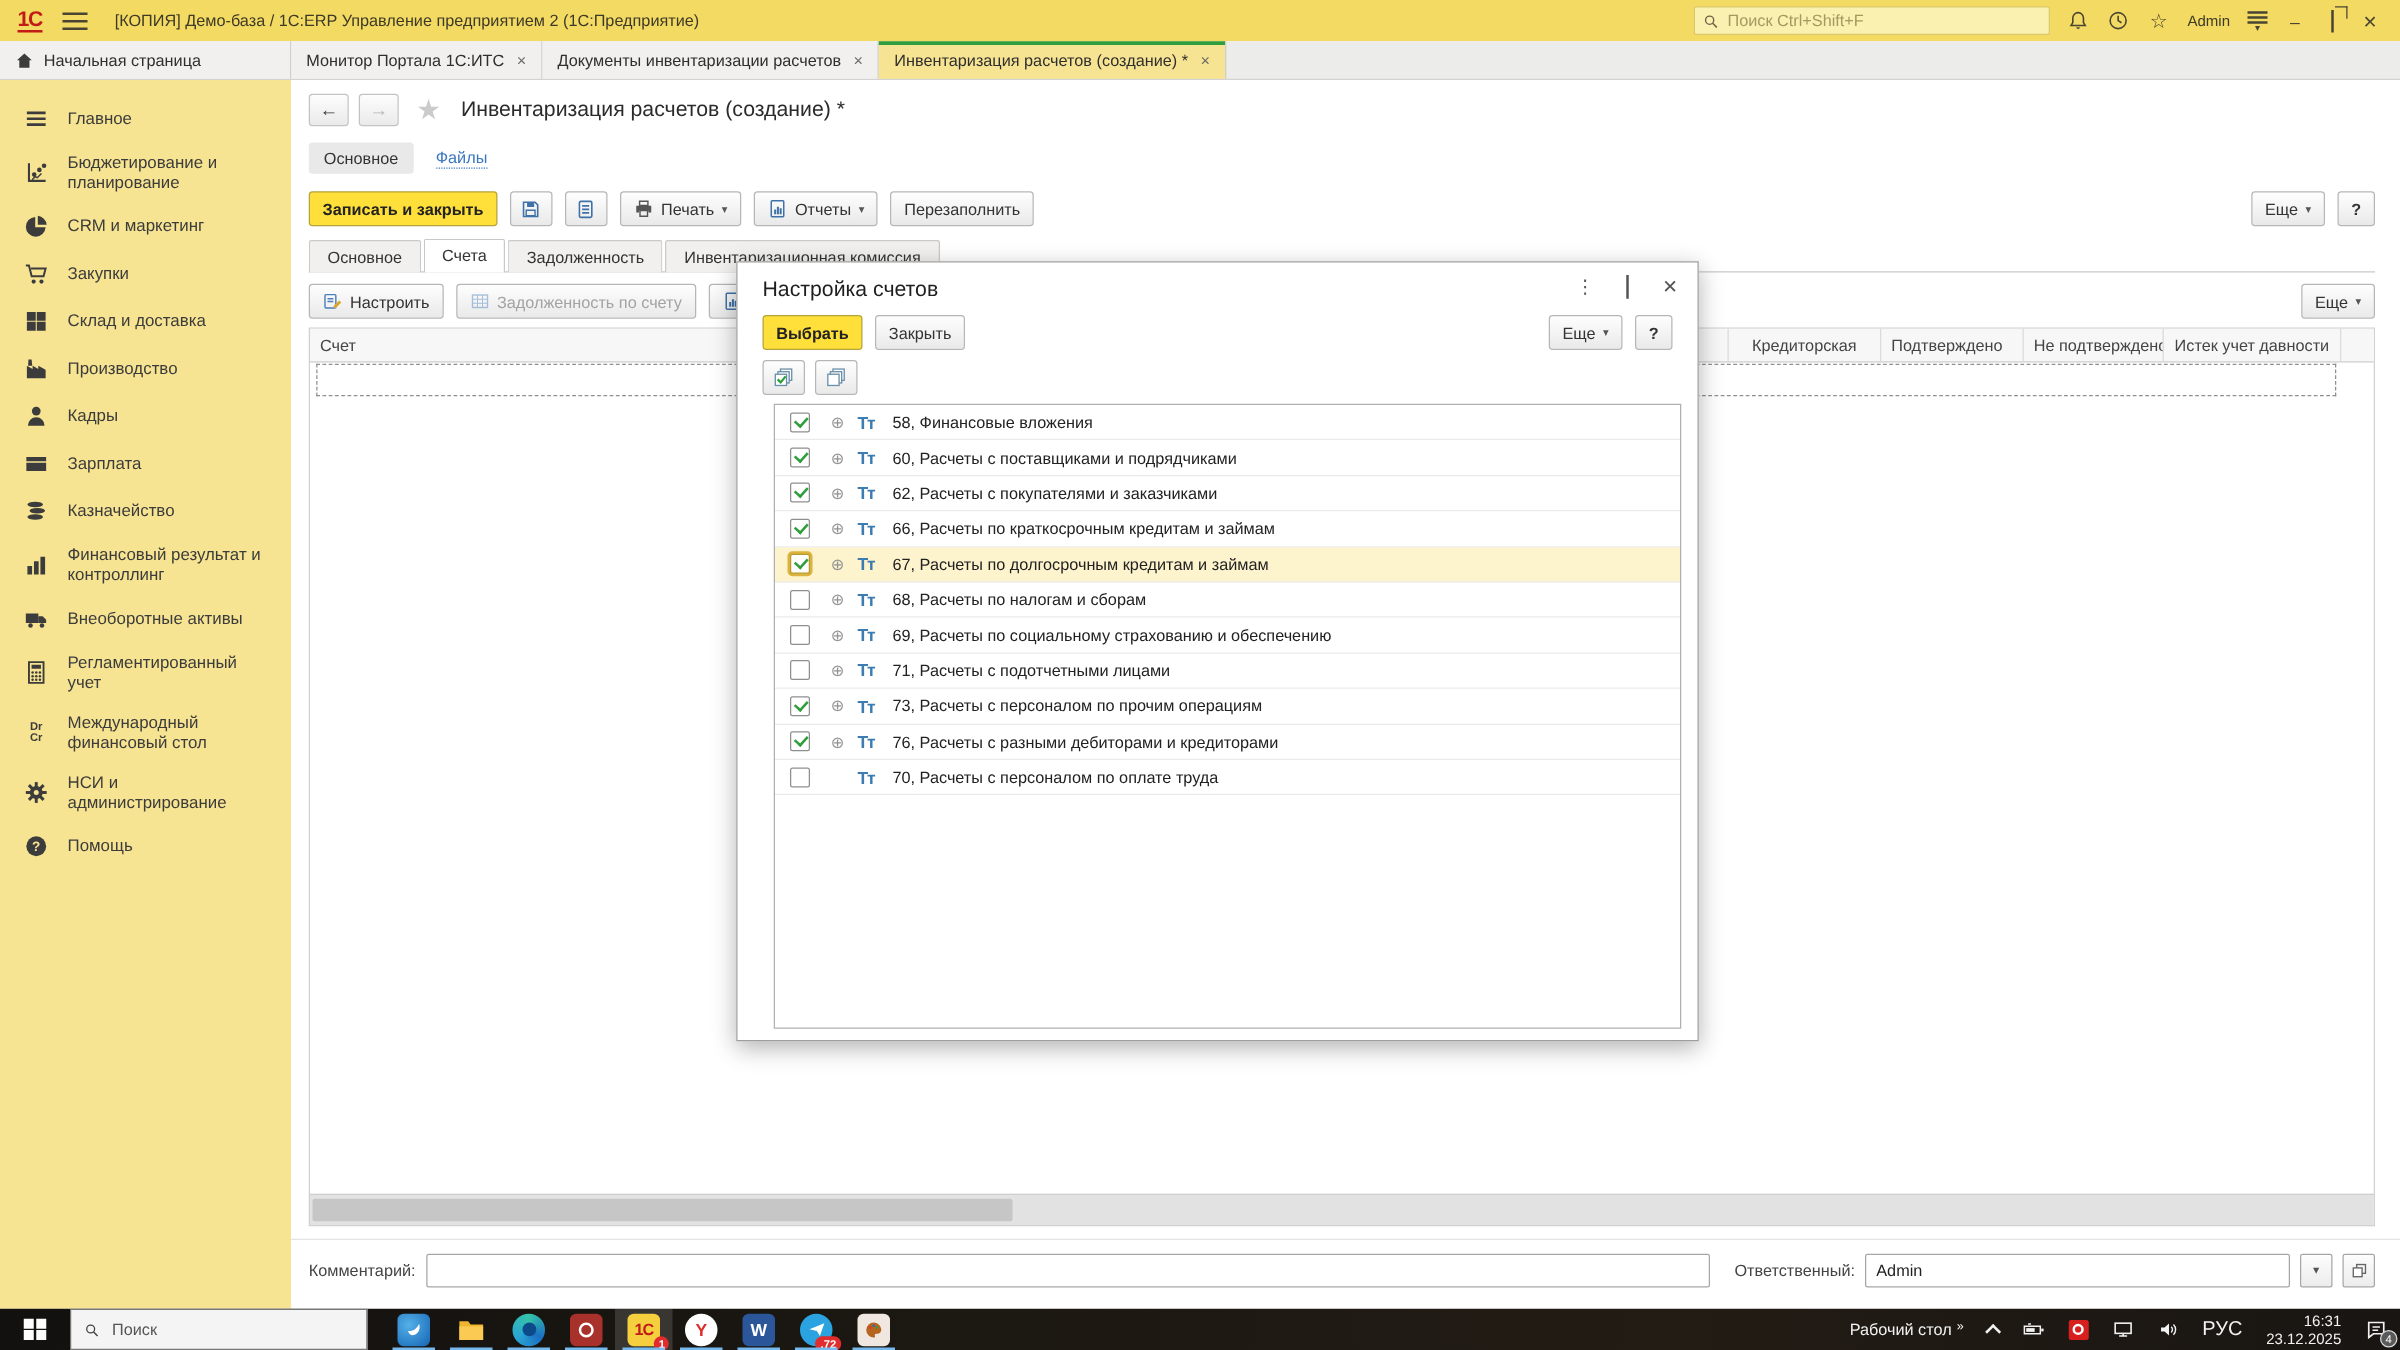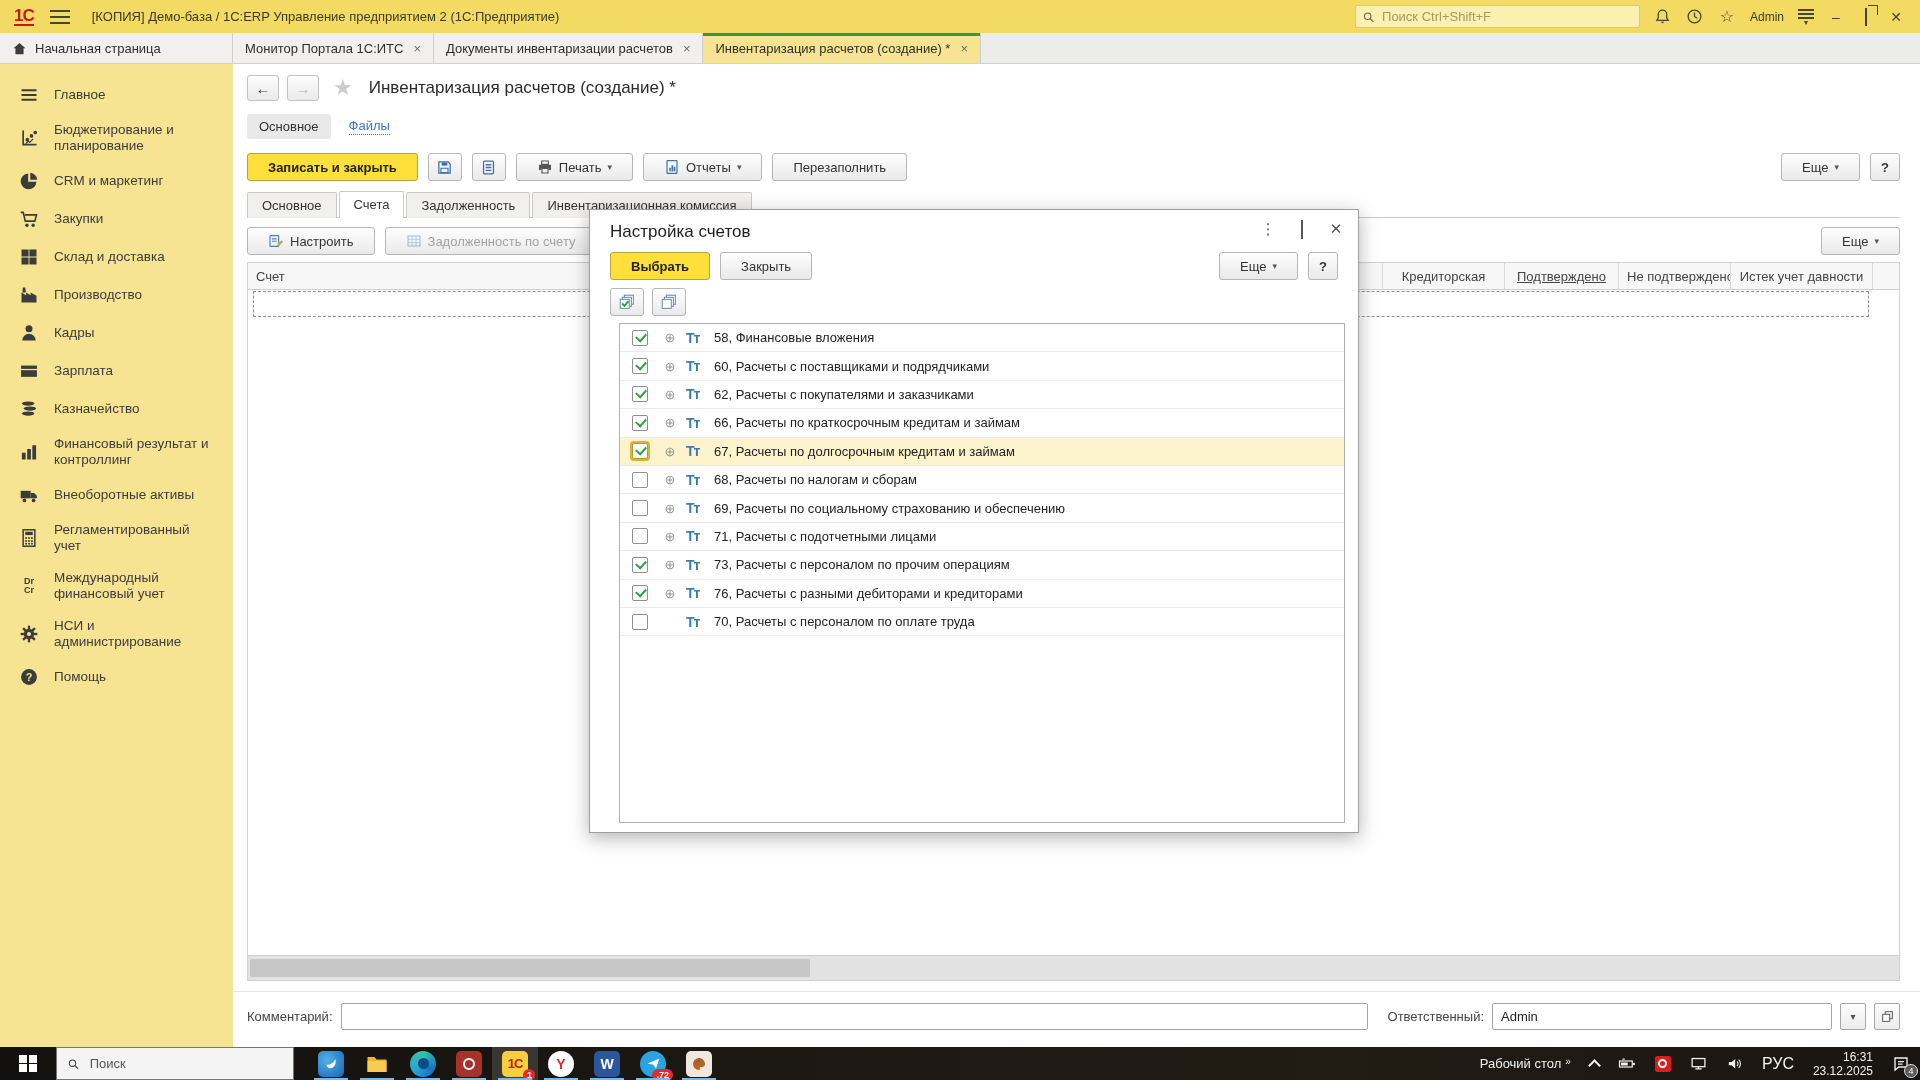--- a/index.html
+++ b/index.html
@@ -57,40 +57,40 @@
   .navbtn{width:32px;height:26px;border:1px solid #c3c3c3;border-radius:3px;background:linear-gradient(#fdfdfd,#eaeaea);
           display:flex;align-items:center;justify-content:center;font-size:15px;cursor:pointer;}
   .navbtn.fwd{color:#b5b5b5;}
   .fav-star{color:#cbcbcb;font-size:22px;margin-left:6px;cursor:pointer;}
   .page-title{font-size:17px;color:#2b2b2b;margin-left:8px;}
   .form-nav{top:48px;height:28px;padding:0 20px 0 14px;gap:18px;}
   .chip{background:#e9e9e9;border-radius:3px;padding:5px 12px;font-size:13px;color:#333;cursor:pointer;}
   .flink{color:var(--link);border-bottom:1px dotted var(--link);cursor:pointer;padding-bottom:1px;}
   .cmdbar{top:88px;height:30px;padding:0 20px 0 14px;gap:10px;}
   .btn{height:28px;border:1px solid #b6b6b6;border-radius:3px;background:linear-gradient(#fefefe,#e9e9e9);
-       display:inline-flex;align-items:center;justify-content:center;padding:0 20px;font-size:13px;color:#333;cursor:pointer;gap:6px;white-space:nowrap;}
+       display:inline-flex;align-items:center;justify-content:center;padding:0 10px;font-size:13px;color:#333;cursor:pointer;gap:6px;white-space:nowrap;}
   .btn.icon-only{width:34px;padding:0;}
   .btn.primary{background:var(--accent);border-color:#b5a33c;font-weight:bold;color:#222;}
   .btn.disabled{color:#a3a3a3;cursor:default;}
   .btn.disabled svg{opacity:.45;}
   .caret{font-size:9px;color:#555;}
   .spacer{flex:1;}
   .itabs{top:126px;height:28px;padding:0 20px 0 14px;align-items:flex-end;border-bottom:0;}
   .itabs-inner{display:flex;align-items:flex-end;width:100%;border-bottom:1px solid #c9c9c9;}
   .itab{border:1px solid #c9c9c9;border-bottom:none;background:#f1f0ee;padding:5px 14px;font-size:13px;
         color:#333;cursor:pointer;margin-right:2px;margin-bottom:-1px;border-radius:2px 2px 0 0;}
   .itab.active{background:#fff;padding-bottom:6px;}
   .ttoolbar{top:162px;height:30px;padding:0 20px 0 14px;gap:10px;}
   .grid{position:absolute;left:14px;right:20px;top:198px;height:719px;border:1px solid #d0d0d0;
         display:flex;flex-direction:column;background:#fff;}
   .ghead{display:flex;background:#f7f7f7;border-bottom:1px solid #cfcfcf;height:27px;}
   .th{border-right:1px solid #dadada;padding:6px 8px;font-size:13px;color:#444;overflow:hidden;white-space:nowrap;cursor:pointer;}
   .th.col-0{flex:1;}
   .th.col-1{width:122px;text-align:center;}
-  .th.col-2{width:114px;text-align:center;text-decoration:underline;}
+  .th.col-2{width:114px;text-align:left;}
   .th.col-3{width:112px;text-align:center;}
   .th.col-4{width:142px;text-align:center;}
   .th.gutter{width:26px;border-right:none;cursor:default;}
   .newrow{height:26px;margin:1px 30px 0 5px;border:1px dashed #8f8f8f;}
   .gbody{flex:1;}
   .hscroll{height:25px;background:#e2e2e2;border-top:1px solid #cfcfcf;position:relative;}
   .hscroll .thumb{position:absolute;left:2px;top:3px;height:18px;width:560px;background:#c6c6c6;border-radius:2px;}
   .form-footer{position:absolute;left:14px;right:20px;bottom:17px;height:28px;display:flex;align-items:center;gap:8px;}
   .fsep{position:absolute;left:0;right:0;bottom:55px;border-top:1px solid #e3e3e3;}
   .lbl{font-size:13px;color:#444;white-space:nowrap;}
@@ -480,21 +480,21 @@
           <svg width="20" height="20" viewBox="0 0 24 24" fill="currentColor">
             <use href="#sym-calc"></use>
           </svg>
         </span>
                <span class="sb-lb">Регламентированный учет</span>
       </div>
       <div class="sb-item">
         <span class="sb-ic">
           <span class="drcr">Dr<br>Cr</span>
         </span>
-               <span class="sb-lb">Международный финансовый учет</span>
+               <span class="sb-lb">Международный финансовый стол</span>
       </div>
       <div class="sb-item">
         <span class="sb-ic">
           <svg width="20" height="20" viewBox="0 0 24 24" fill="currentColor">
             <use href="#sym-gear"></use>
           </svg>
         </span>
                <span class="sb-lb">НСИ и администрирование</span>
       </div>
       <div class="sb-item">

